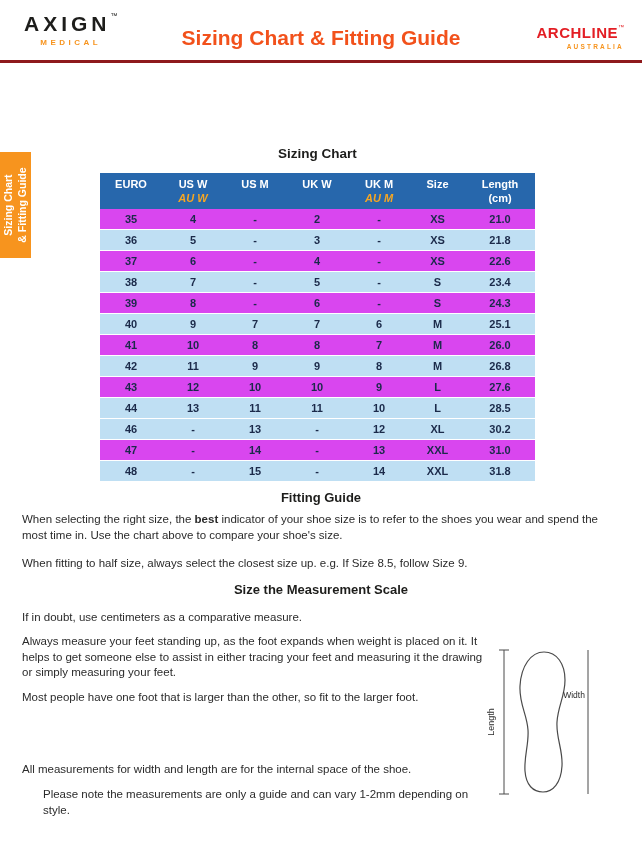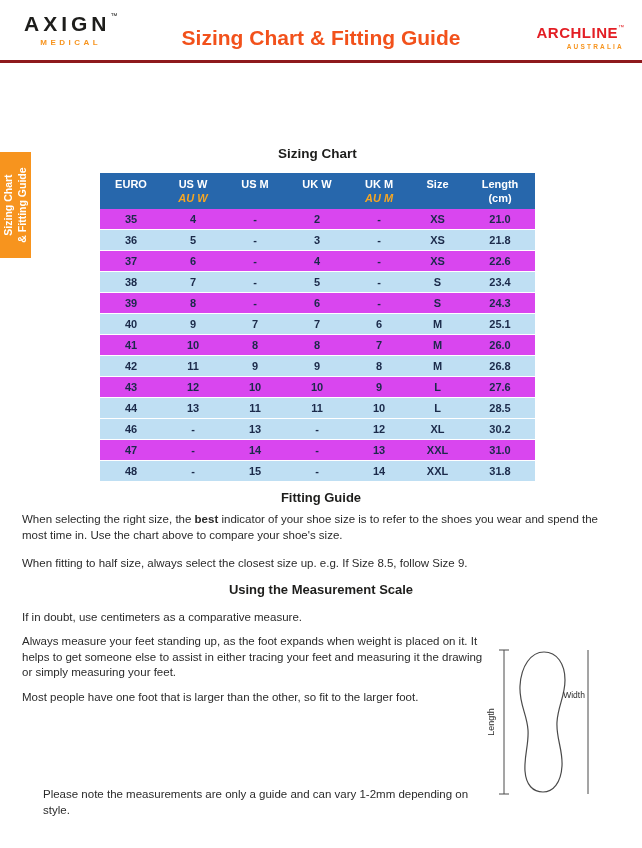--- a/index.html
+++ b/index.html
@@ -241,24 +241,25 @@
           <td>XXL</td>
           <td>31.8</td>
         </tr>
       </tbody>
   </table>
 
   <div class="section-heading fitting-heading">Fitting Guide</div>
   <p class="para p-fit1"><span>When selecting the right size, the </span><b>best</b><span> indicator of your shoe size is to refer to the shoes you wear and spend the most time in. Use the chart above to compare your shoe's size.</span></p>
   <p class="para p-fit2">When fitting to half size, always select the closest size up. e.g. If Size 8.5, follow Size 9.</p>
 
-  <div class="section-heading measure-heading">Using the Measurement Scale</div>
+  <div class="section-heading measure-heading">Size the Measurement Scale</div>
   <p class="para p-m1">If in doubt, use centimeters as a comparative measure.</p>
   <p class="para p-m3">Most people have one foot that is larger than the other, so fit to the larger foot.</p>
   <p class="para p-m2">Always measure your feet standing up, as the foot expands when weight is placed on it. It helps to get someone else to assist in either tracing your feet and measuring it the drawing or simply measuring your feet.</p>
+  <p class="para p-m4">All measurements for width and length are for the internal space of the shoe.</p>
   <p class="para p-m5">Please note the measurements are only a guide and can vary 1-2mm depending on style.</p>
 
   <div class="foot-diagram">
     <svg viewBox="0 0 112 152" width="112" height="152">
 
       <line x1="18" y1="4" x2="18" y2="148" stroke="#4a4a4a" stroke-width="1"></line>
       <line x1="13" y1="4" x2="23" y2="4" stroke="#4a4a4a" stroke-width="1"></line>
       <line x1="13" y1="148" x2="23" y2="148" stroke="#4a4a4a" stroke-width="1"></line>
       <text transform="rotate(-90 8 76)" x="8" y="76" text-anchor="middle" font-size="9" fill="#2B2B2B">Length</text>
 

